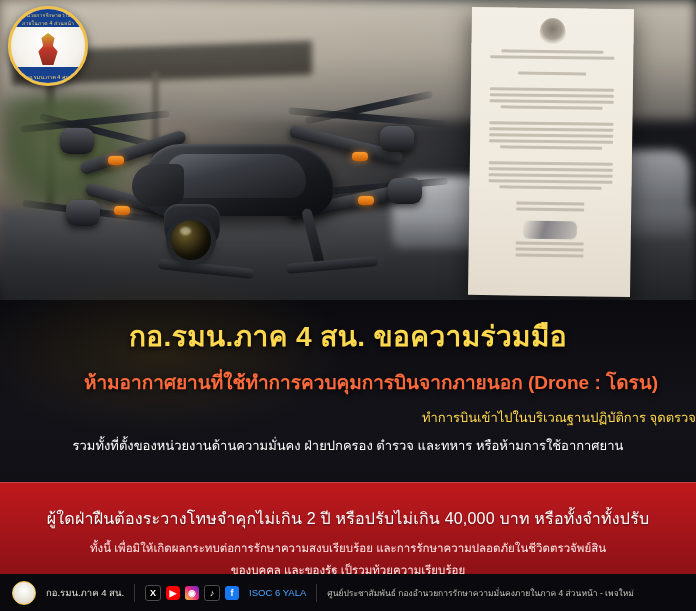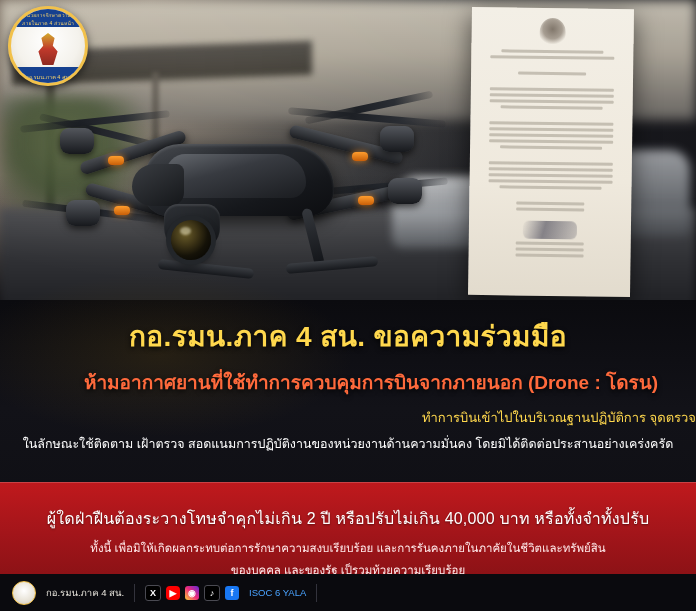--- a/index.html
+++ b/index.html
@@ -413,37 +413,38 @@
       <div class="logo-bottom"></div>
       <div class="logo-text-bottom">กอ.รมน.ภาค 4 สน.</div>
     </div>
   </div>
 
   <div class="body">
     <div class="glow"></div>
     <div class="headline">กอ.รมน.ภาค 4 สน. ขอความร่วมมือ</div>
     <div class="subhead">ห้ามอากาศยานที่ใช้ทำการควบคุมการบินจากภายนอก (Drone : โดรน)</div>
     <div class="line3">ทำการบินเข้าไปในบริเวณฐานปฏิบัติการ จุดตรวจ</div>
-    <div class="line5">ในลักษณะใช้ติดตาม เฝ้าตรวจ สอดแนมการปฏิบัติงานของหน่วยงานด้านความมั่นคง โดยมิได้ติดต่อประสานอย่างเคร่งครัด</div>
+    <div class="line4">รวมทั้งที่ตั้งของหน่วยงานด้านความมั่นคง ฝ่ายปกครอง ตำรวจ และทหาร หรือห้ามการใช้อากาศยาน</div>
   </div>
 
   <div class="band">
     <div class="band-main">ผู้ใดฝ่าฝืนต้องระวางโทษจำคุกไม่เกิน 2 ปี หรือปรับไม่เกิน 40,000 บาท หรือทั้งจำทั้งปรับ</div>
-    <div class="band-sub">ทั้งนี้ เพื่อมิให้เกิดผลกระทบต่อการรักษาความสงบเรียบร้อย และการรันคงภายในภาคัยในชีวิตและทรัพย์สิน</div>
+    <div class="band-sub">ทั้งนี้ เพื่อมิให้เกิดผลกระทบต่อการรักษาความสงบเรียบร้อย และการรักษาความปลอดภัยในชีวิดตรวจัพย์สิน</div>
     <div class="band-sub2">ของบุคคล และของรัฐ เป็รวมท้วยความเรียบร้อย</div>
   </div>
 
   <div class="footer">
     <div class="f-logo"></div>
     <div class="f-name">กอ.รมน.ภาค 4 สน.</div>
     <div class="f-sep"></div>
     <div class="f-social">
       <div class="sicon x">X</div>
       <div class="sicon yt">▶</div>
       <div class="sicon ig">◉</div>
       <div class="sicon tt">♪</div>
       <div class="sicon fb">f</div>
     </div>
     <div class="f-tag">ISOC 6 YALA</div>
     <div class="f-sep"></div>
+    <div class="f-desc">ศูนย์ประชาสัมพันธ์ กองอำนวยการรักษาความมั่นคงภายในภาค 4 ส่วนหน้า - เพจใหม่</div>
   </div>
 
 </div>
 
 </body></html>

